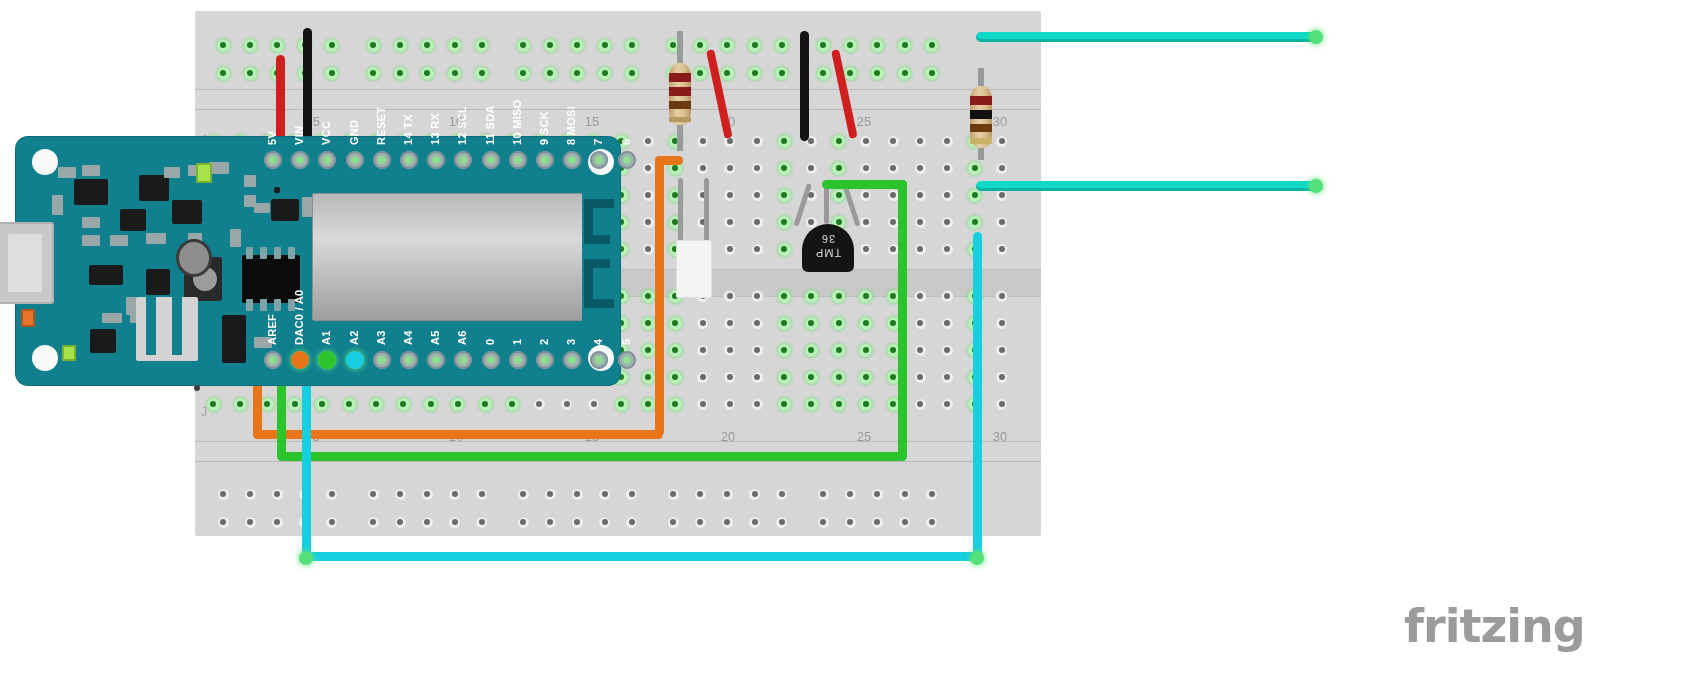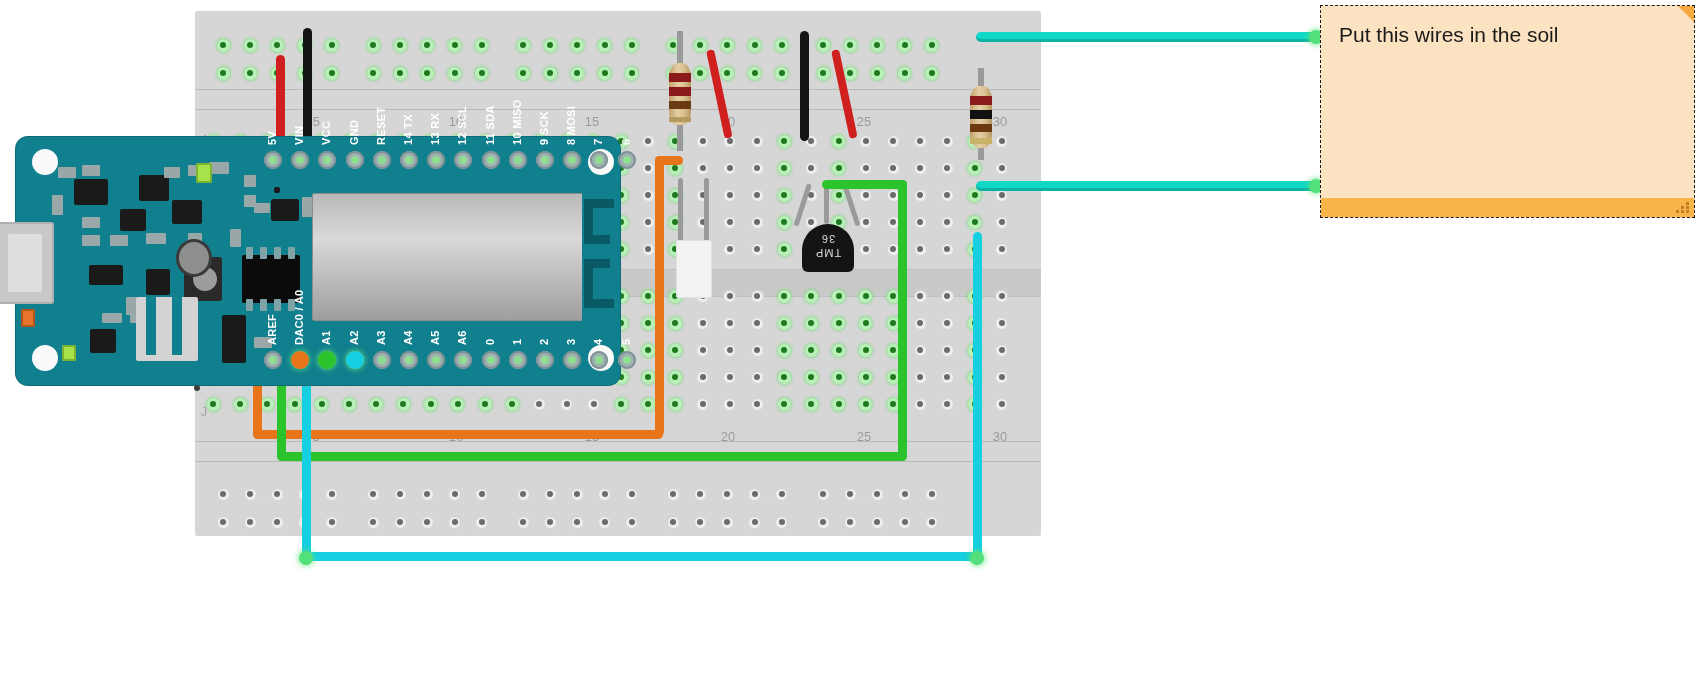--- a/index.html
+++ b/index.html
@@ -1584,29 +1584,16 @@
         <div class="pinhole" style="left: 601.6px; top: 214px;">
           <i></i>
         </div>
         <div class="pinlabel" style="left: 603.6px; top: 208px;">5</div>
         <div style="position: absolute; width: 18px; height: 18px; border-radius: 50%; left: 275.2px; top: 214px; background: rgb(232, 117, 26); box-shadow: rgba(90, 230, 120, 0.5) 0px 0px 4px 2px;"></div>
         <div style="position: absolute; width: 18px; height: 18px; border-radius: 50%; left: 302.4px; top: 214px; background: rgb(44, 196, 44); box-shadow: rgba(90, 230, 120, 0.5) 0px 0px 4px 2px;"></div>
         <div style="position: absolute; width: 18px; height: 18px; border-radius: 50%; left: 329.6px; top: 214px; background: rgb(22, 207, 224); box-shadow: rgba(90, 230, 120, 0.5) 0px 0px 4px 2px;"></div>
       </div>
   </div>
 
-  <div class="note">
-    <div class="fold"></div>
-    <div class="body">Put this wires in the soil</div>
-    <div class="bar">
-      <div class="grip">
-        <span style="left:0;top:8px"></span>
-          <span style="left:5px;top:8px"></span>
-          <span style="left:10px;top:8px"></span>
-        <span style="left:5px;top:4px"></span>
-          <span style="left:10px;top:4px"></span>
-        <span style="left:10px;top:0"></span>
-      </div>
-    </div>
-  </div>
-
+
+  <div class="wm">fritzing</div>
 
 </div>
 
 </body></html>

